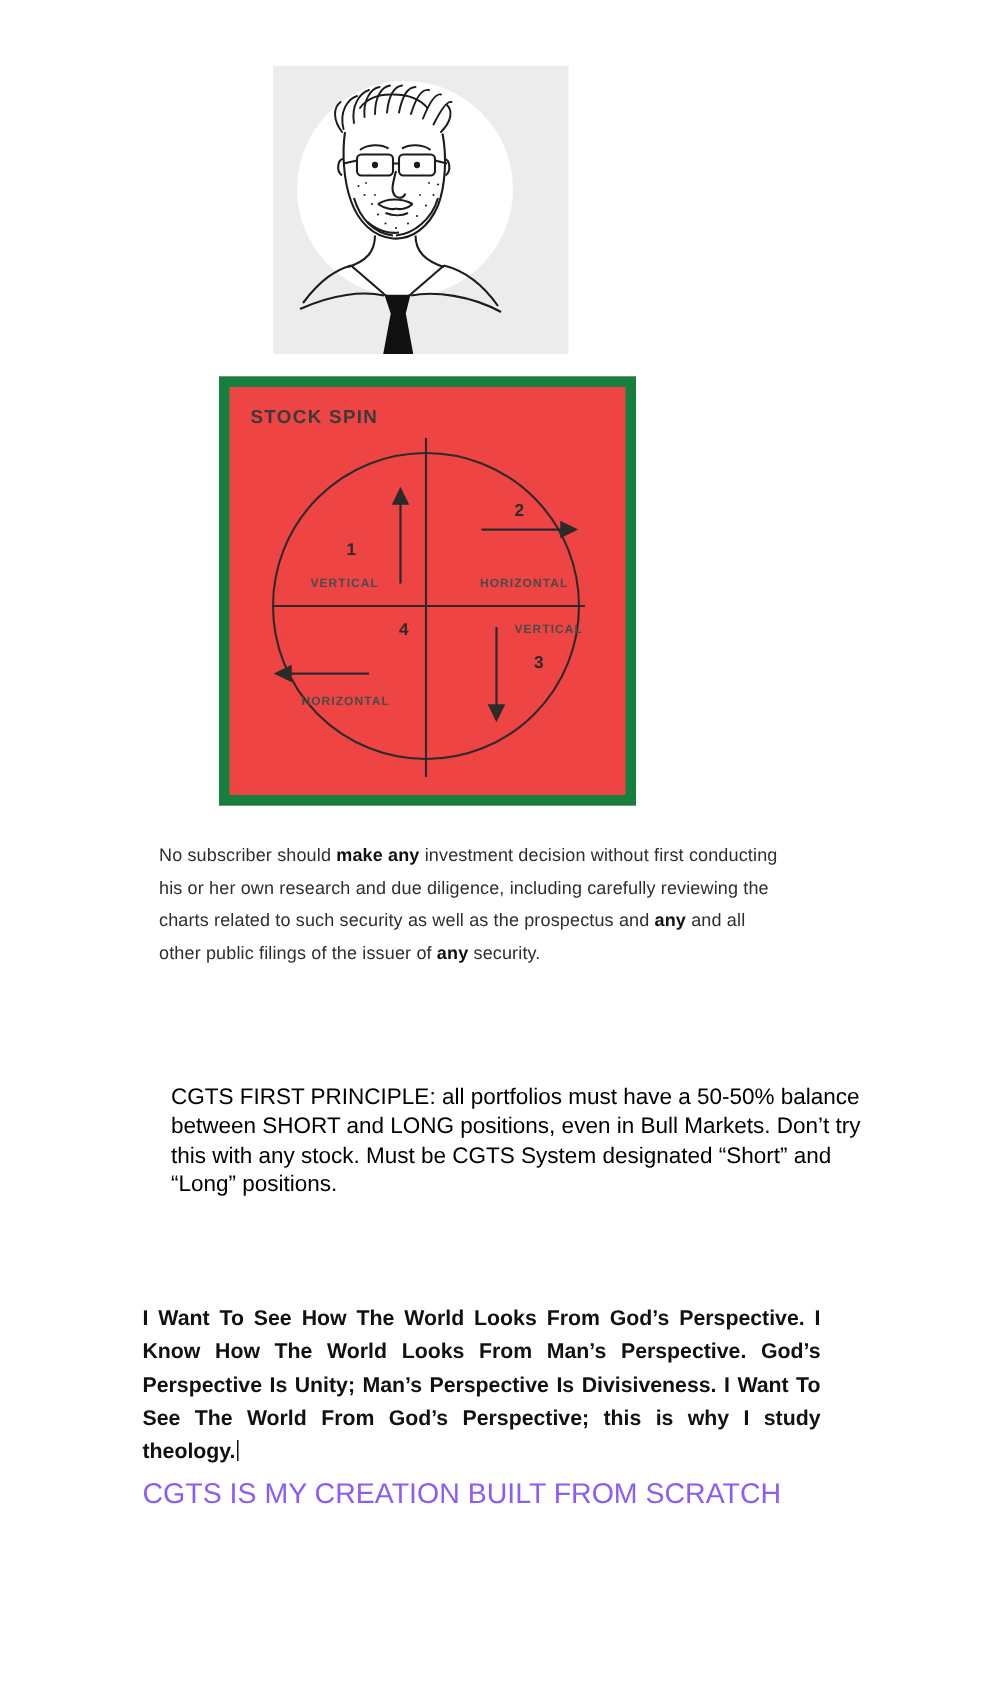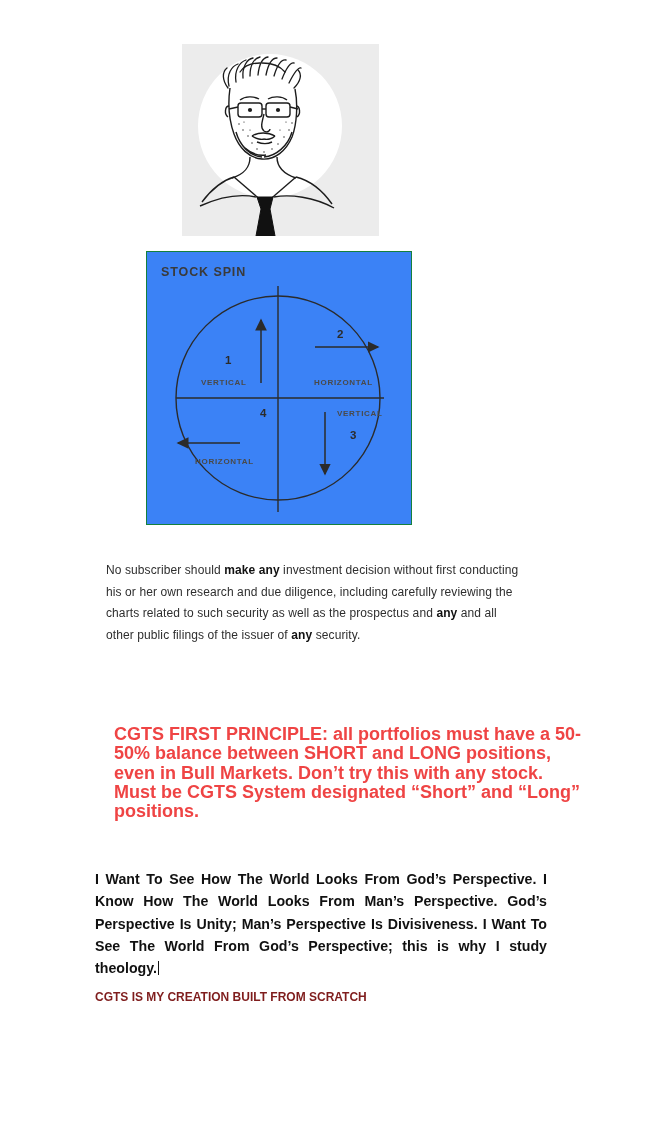--- a/index.html
+++ b/index.html
@@ -40,22 +40,22 @@
     top: 0;
   }
 
   
   #stock-spin {
     position: absolute;
     left: 146px;
     top: 251px;
     width: 264px;
     height: 272px;
-    border: 1px solid #15803d;
-    background: #3b82f6;
+    border: 7px solid #15803d;
+    background: #ef4444;
   }
   #stock-spin-title {
     position: absolute;
     left: 14px;
     top: 13px;
     font-size: 12.5px;
     font-weight: bold;
     letter-spacing: 0.9px;
     color: #3a3a3a;
   }
@@ -90,24 +90,24 @@
     letter-spacing: 0.1px;
   }
   #disclaimer b { font-weight: bold; color: #111; }
 
   
   #first-principle {
     position: absolute;
     left: 114px;
     top: 707px;
     width: 470px;
-    font-size: 18px;
+    font-size: 15px;
     line-height: 19.3px;
-    font-weight: bold;
-    color: #ef4444;
+    font-weight: normal;
+    color: #000000;
   }
 
   
   #theology {
     position: absolute;
     left: 95px;
     top: 851px;
     width: 452px;
     font-size: 14.2px;
     line-height: 22.3px;
@@ -124,25 +124,25 @@
     vertical-align: -2px;
     margin-left: 1px;
   }
 
   
   #creation {
     position: absolute;
     left: 95px;
     top: 986px;
     width: 452px;
-    font-size: 12px;
+    font-size: 19px;
     line-height: 22.3px;
-    font-weight: bold;
+    font-weight: normal;
     text-align: justify;
-    color: #7f1d1d;
+    color: #8b5cf6;
   }
   #creation .lastline { text-align: left; }
 </style>
 </head>
 <body>
 
 <div id="avatar-block">
   <div id="avatar-circle"></div>
   <svg id="avatar-svg" width="197" height="192" viewBox="0 0 197 192">
 

